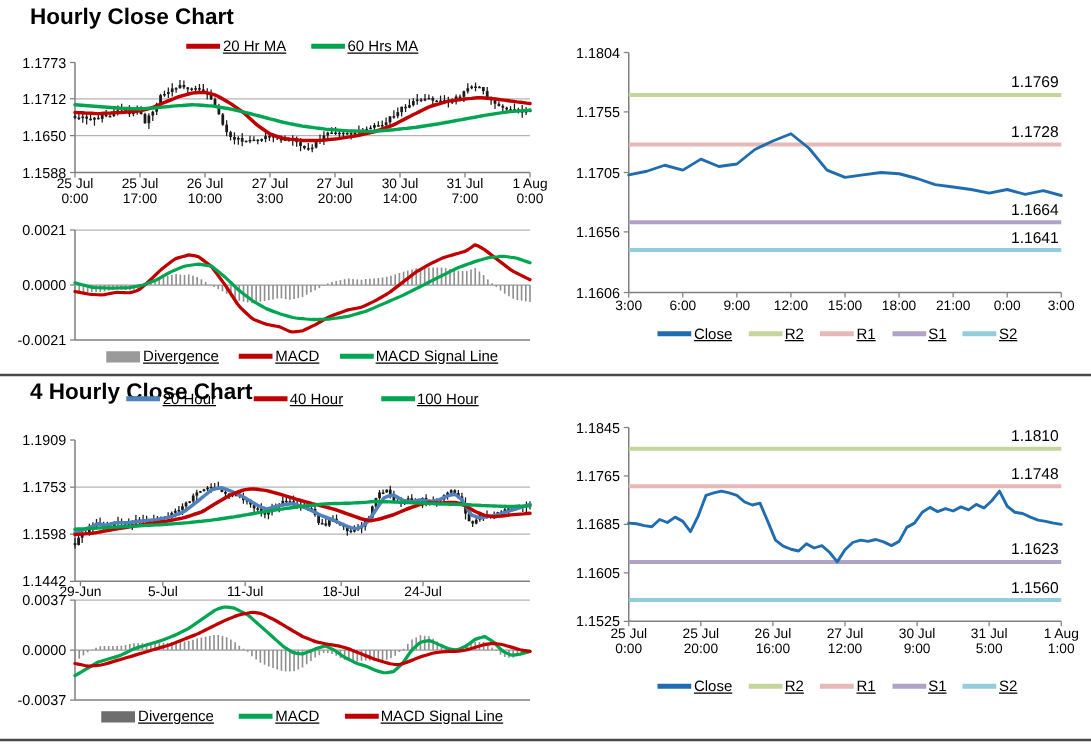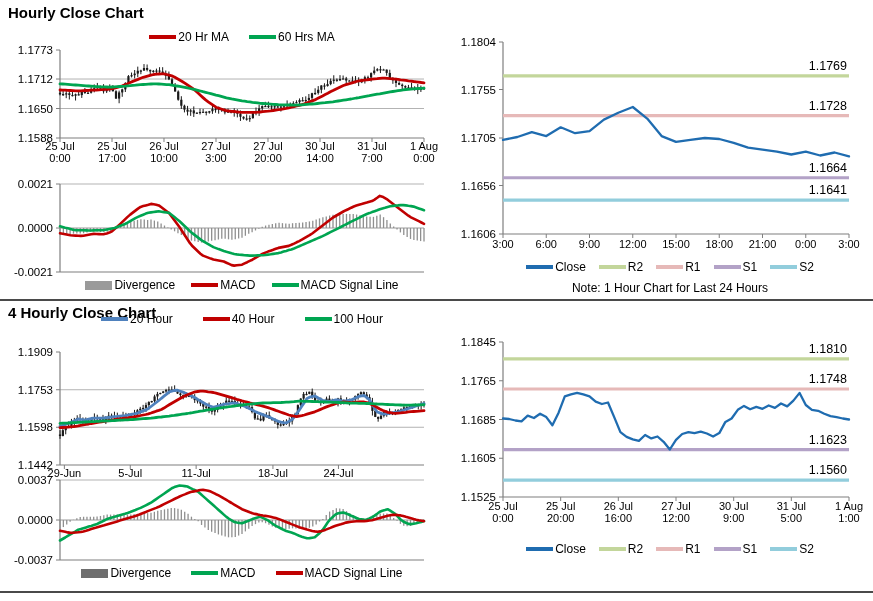--- a/index.html
+++ b/index.html
@@ -1,19 +1,19 @@
 <!DOCTYPE html>
 <html><head>
 <meta charset="utf-8">
 <style>
   html,body{margin:0;padding:0;background:#fff;}
   .page{position:relative;width:873px;height:601px;background:#fff;overflow:hidden;
         font-family:"Liberation Sans",sans-serif;color:#000;}
-  .title{position:absolute;font-weight:bold;font-size:15px;line-height:18px;}
-  .legend{position:absolute;display:flex;justify-content:center;align-items:center;font-size:12px;}
+  .title{position:absolute;font-weight:bold;font-size:18px;line-height:18px;margin-left:16px;}
+  .legend{position:absolute;display:flex;justify-content:center;align-items:center;font-size:12px;text-decoration:underline;}
   .lg-item{display:flex;align-items:center;gap:2px;white-space:nowrap;}
   .sw-line{width:27px;height:3.5px;display:inline-block;}
   .sw-bar{width:27px;height:9px;display:inline-block;}
   .note{position:absolute;text-align:center;font-size:12px;}
   svg{position:absolute;overflow:visible;}
   .divider{position:absolute;left:0;width:873px;height:1.5px;background:#4a4a4a;}
   text{font-family:"Liberation Sans",sans-serif;}
 </style>
 </head>
 <body>
@@ -503,21 +503,20 @@
       </span>
       <span class="lg-item">
         <span class="sw-line" style="background: rgb(179, 162, 199);"></span>
         <span>S1</span>
       </span>
       <span class="lg-item">
         <span class="sw-line" style="background: rgb(146, 205, 220);"></span>
         <span>S2</span>
       </span>
     </div>
-  <div class="note" style="left:490px;top:281px;width:360px">Note: 1 Hour Chart for Last 24 Hours</div>
 
   <div class="divider" style="top:299px"></div>
 
   <div class="title" style="left:8px;top:304px">4 Hourly Close Chart</div>
 
   <div class="legend" id="lg-fourh_price" style="left:60px;top:312px;width:364px;gap:30px">
       <span class="lg-item">
         <span class="sw-line" style="background: rgb(79, 129, 189);"></span>
         <span>20 Hour</span>
       </span>

